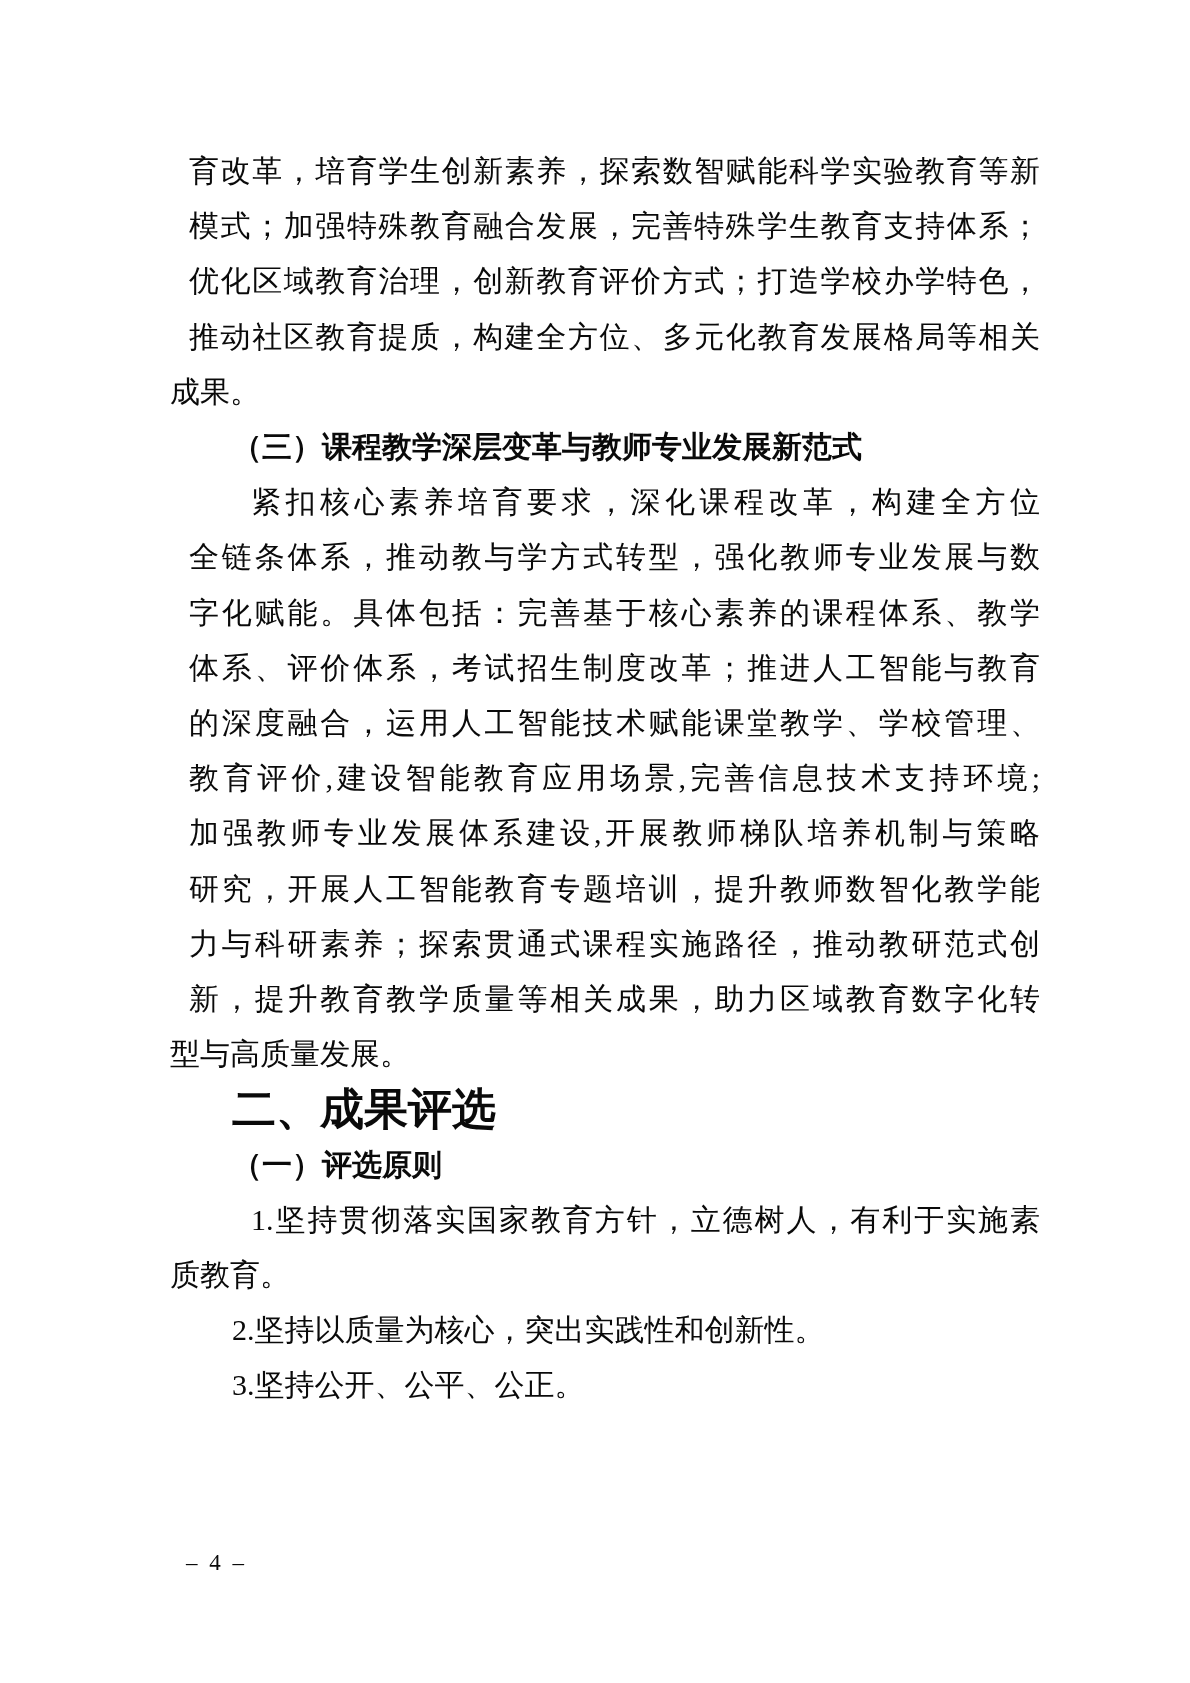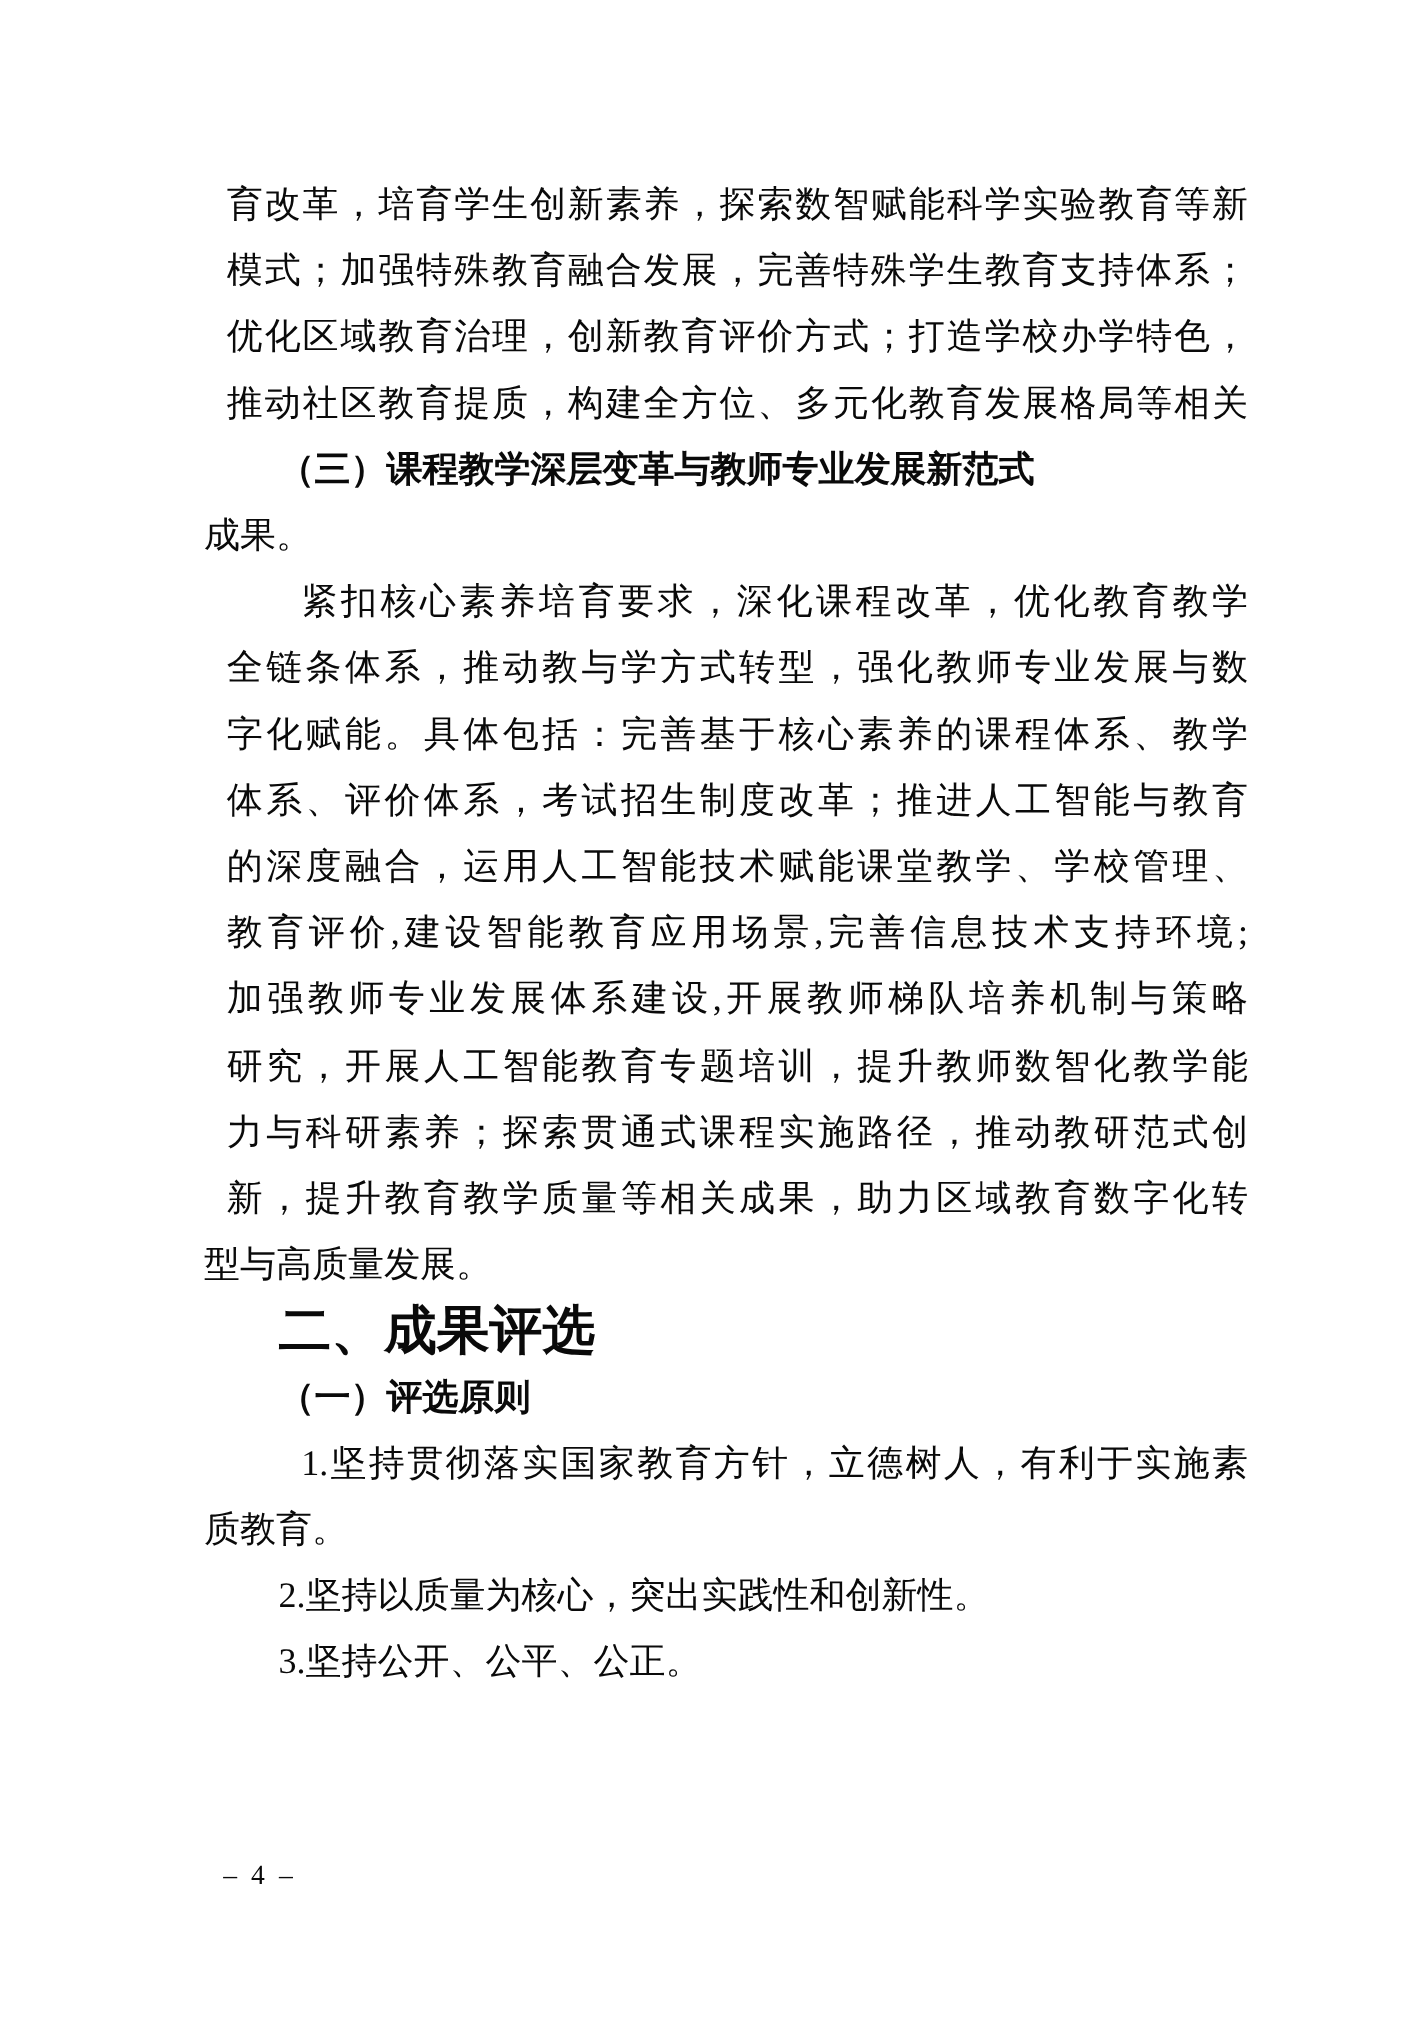--- a/index.html
+++ b/index.html
@@ -57,25 +57,25 @@
 </head>
 <body>
 
 <div class="page">
   <div class="doc">
 
     <div class="ln just">育改革，培育学生创新素养，探索数智赋能科学实验教育等新</div>
     <div class="ln just">模式；加强特殊教育融合发展，完善特殊学生教育支持体系；</div>
     <div class="ln just">优化区域教育治理，创新教育评价方式；打造学校办学特色，</div>
     <div class="ln just">推动社区教育提质，构建全方位、多元化教育发展格局等相关</div>
+    <div class="ln">成果。</div>
+
     <div class="ln ind bold-heading">（三）课程教学深层变革与教师专业发展新范式</div>
 
-    <div class="ln">成果。</div>
-
-    <div class="ln ind just">紧扣核心素养培育要求，深化课程改革，优化教育教学</div>
+    <div class="ln ind just">紧扣核心素养培育要求，深化课程改革，构建全方位</div>
     <div class="ln just">全链条体系，推动教与学方式转型，强化教师专业发展与数</div>
     <div class="ln just">字化赋能。具体包括：完善基于核心素养的课程体系、教学</div>
     <div class="ln just">体系、评价体系，考试招生制度改革；推进人工智能与教育</div>
     <div class="ln just">的深度融合，运用人工智能技术赋能课堂教学、学校管理、</div>
     <div class="ln just">教育评价,建设智能教育应用场景,完善信息技术支持环境;</div>
     <div class="ln just">加强教师专业发展体系建设,开展教师梯队培养机制与策略</div>
     <div class="ln just">研究，开展人工智能教育专题培训，提升教师数智化教学能</div>
     <div class="ln just">力与科研素养；探索贯通式课程实施路径，推动教研范式创</div>
     <div class="ln just">新，提升教育教学质量等相关成果，助力区域教育数字化转</div>
     <div class="ln">型与高质量发展。</div>

